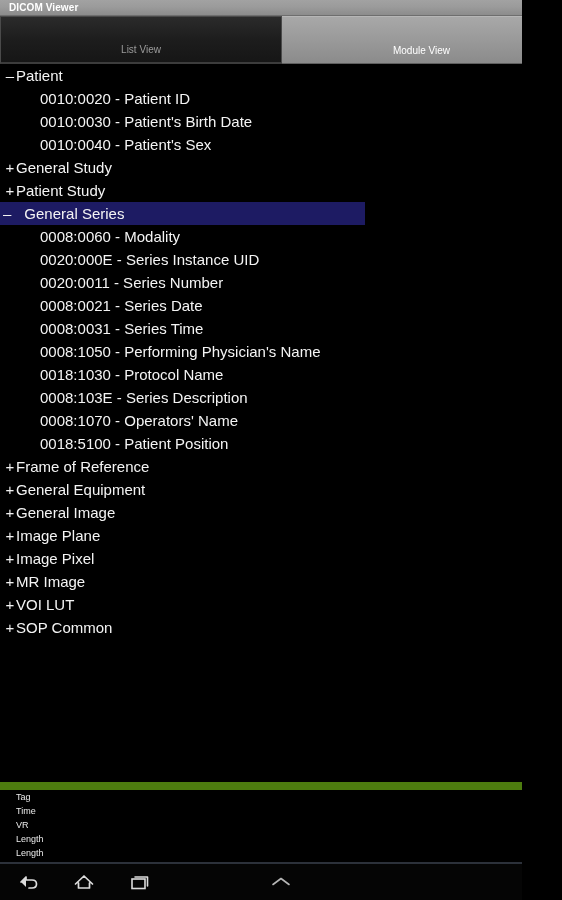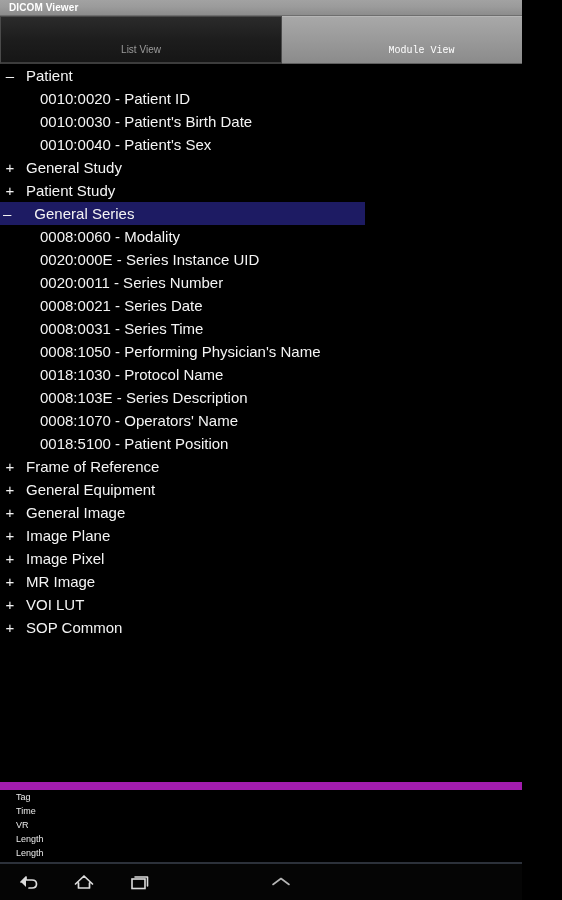--- a/index.html
+++ b/index.html
@@ -11,21 +11,21 @@
     width: 562px;
     height: 900px;
     overflow: hidden;
     font-family: "Liberation Sans", sans-serif;
     -webkit-font-smoothing: antialiased;
   }
   #app {
     position: relative;
     width: 522px;
     height: 900px;
-    background: #a21caf;
+    background: #4d7c0f;
     overflow: hidden;
   }
 
   
   .titlebar {
     position: absolute;
     left: 0; top: 0;
     width: 562px;
     height: 16px;
     background: linear-gradient(to bottom, #a2a2a2 0%, #9b9b9b 45%, #8c8c8c 100%);
@@ -77,21 +77,20 @@
   }
   .tab.selected .tab-label {
     color: #9b9b9b;
   }
   .tab.unselected {
     width: 280px;
     background: linear-gradient(to bottom, #a8a8a8 0%, #9b9b9b 45%, #8b8b8b 100%);
     border-top: 1px solid #b6b6b6;
     border-right: 1px solid #6d6d6d;
     border-bottom: 1px solid #5f5f5f;
-    font-family: Liberation Mono, monospace;
   }
   .tab.unselected .tab-label {
     color: #ffffff;
   }
 
   
   .tree {
     position: absolute;
     left: 0; top: 64px;
     width: 562px;
@@ -114,21 +113,21 @@
     left: 3px;
     top: 0;
     width: 14px;
     text-align: center;
     font-size: 15px;
     color: #f2f2f2;
     line-height: 23px;
   }
   .row .glabel {
     display: inline-block;
-    margin-left: 26px;
+    margin-left: 16px;
     font-size: 15px;
     color: #f4f4f4;
     line-height: 23px;
   }
   .row.child .clabel {
     display: inline-block;
     margin-left: 40px;
     font-size: 15px;
     color: #f4f4f4;
     line-height: 23px;

